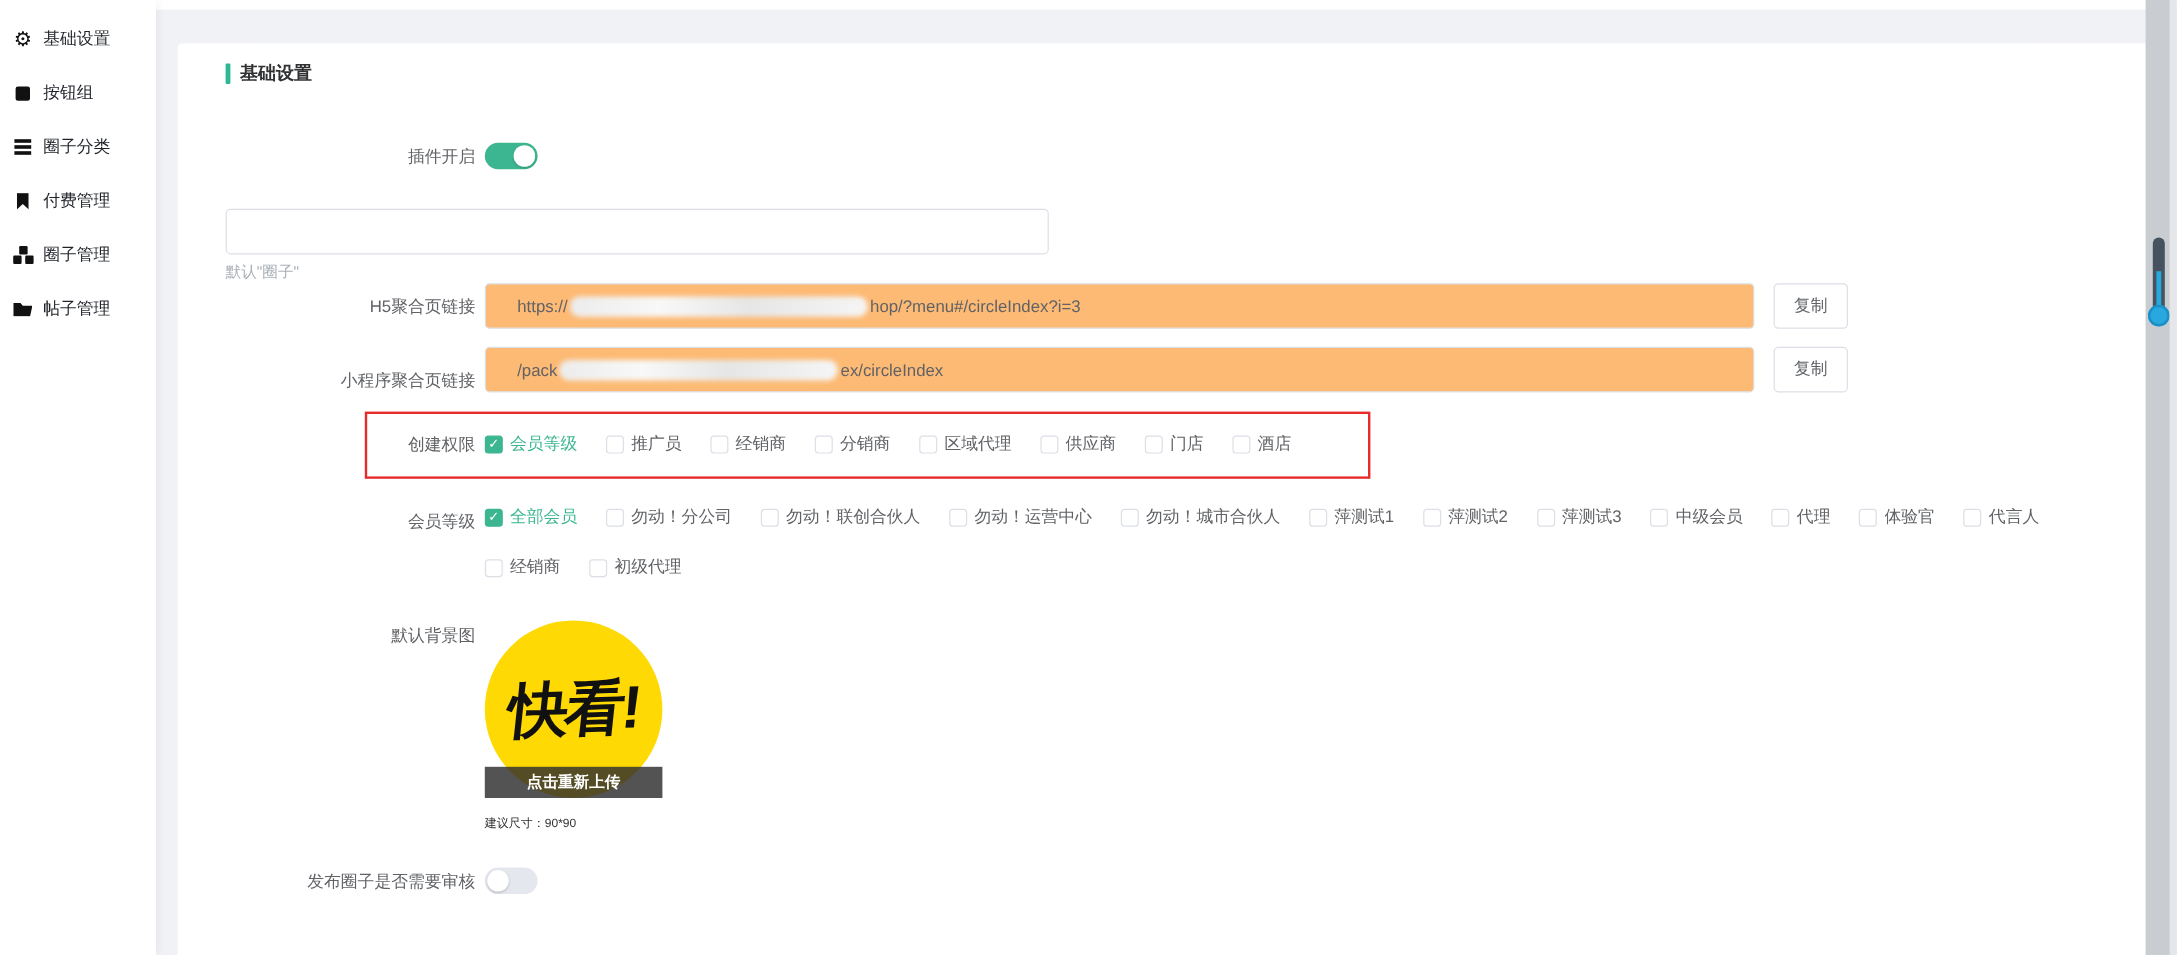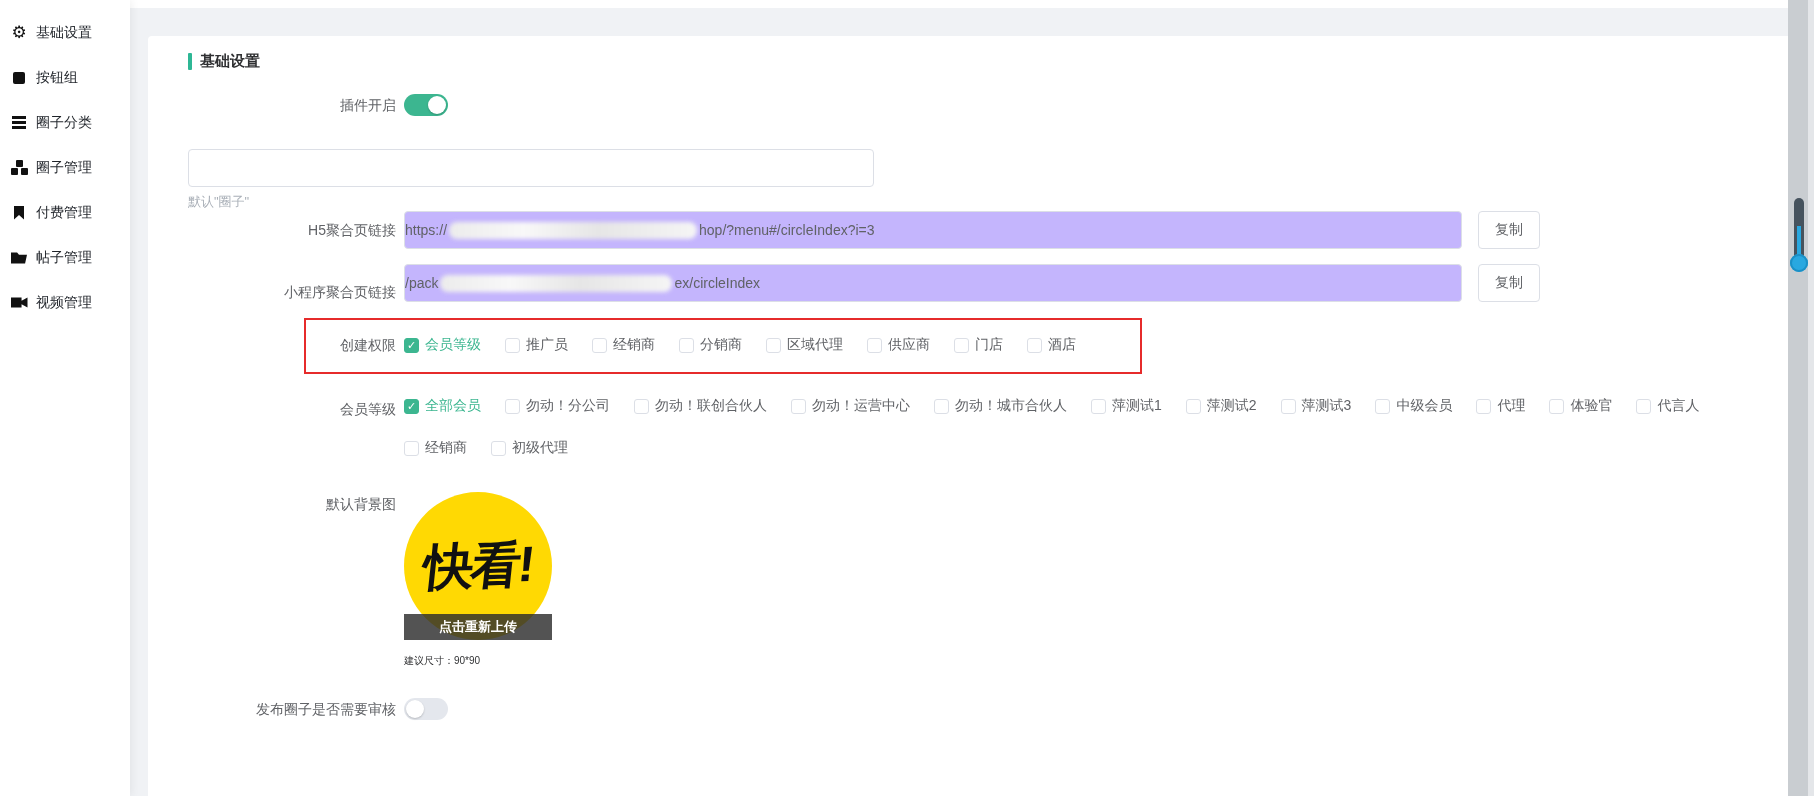--- a/index.html
+++ b/index.html
@@ -42,21 +42,21 @@
   .title-text { font-size:15px; font-weight:bold; color:#303133; }
 
   
   .form-row { display:flex; align-items:center; }
   .form-row.top-align { align-items:flex-start; }
   .form-label { width:208px; flex:0 0 208px; text-align:right; font-size:14px; color:#606266;
     line-height:20px; margin-right:8px; white-space:nowrap; }
   .top-align > .form-label { padding-top:10px; }
   .top-align.no-pad > .form-label { padding-top:2px; }
 
-  .row-toggle { margin-top:24px; }
+  .row-toggle { margin-top:49px; }
   .row-name { margin-top:33px; }
   .row-h5 { }
   .row-mini { margin-top:15px;align-items:flex-end; }
   .row-perm { margin-top:33px; position:relative; }
   .row-member { margin-top:42px; }
   .row-bg { margin-top:35px; }
   .row-audit { margin-top:30px; }
 
   
   .switch { width:44px; height:22px; border-radius:11px; background:#e4e7ed; position:relative;
@@ -66,22 +66,22 @@
   .switch[data-state="on"] { background:#3cb690; }
   .switch[data-state="on"]::after { left:24px; }
 
   
   .text-input { width:686px; height:38px; border:1px solid #dcdfe6; border-radius:4px;
     font-size:14px; color:#606266; padding:0 15px; outline:none;
     font-family:"Liberation Sans","DejaVu Sans",sans-serif; }
   .hint { margin-top:6px; font-size:13px; color:#aab0b8; }
 
   .link-input { width:1058px; height:38px; border:1px solid #dcdfe6; border-radius:4px;
-    display:flex; align-items:center; padding:0 0; font-size:14px; color:#606266;
-    white-space:nowrap; overflow:hidden; background:#c4b5fd; }
+    display:flex; align-items:center; padding:0 26px; font-size:14px; color:#606266;
+    white-space:nowrap; overflow:hidden; background:#fdba74; }
   .censor { display:inline-block; height:17px; border-radius:8px; margin:0 2px;
     background:linear-gradient(90deg,#ececec,#f8f8f8 30%,#e6e6e6 60%,#f5f5f5);
     filter:blur(2px); vertical-align:middle; }
   .censor.w1 { width:248px; }
   .censor.w2 { width:232px; }
   .copy-btn { margin-left:16px; width:62px; height:38px; border:1px solid #dcdfe6; border-radius:4px;
     background:#ffffff; color:#606266; font-size:14px; cursor:pointer; flex:0 0 62px;
     font-family:"Liberation Sans","DejaVu Sans",sans-serif; }
 
   
@@ -136,38 +136,34 @@
       <span class="side-icon square-icon"></span>
       <span class="side-label">按钮组</span>
     </div>
 
     <div class="side-item">
       <span class="side-icon list-icon"></span>
       <span class="side-label">圈子分类</span>
     </div>
 
     <div class="side-item">
+      <span class="side-icon bookmark-icon"></span>
+      <span class="side-label">付费管理</span>
+    </div>
+
+    <div class="side-item">
       <span class="side-icon cubes-icon"></span>
       <span class="side-label">圈子管理</span>
     </div>
 
     <div class="side-item">
-      <span class="side-icon bookmark-icon"></span>
-      <span class="side-label">付费管理</span>
-    </div>
-
-    <div class="side-item">
       <span class="side-icon folder-icon"></span>
       <span class="side-label">帖子管理</span>
     </div>
 
-    <div class="side-item">
-      <span class="side-icon video-icon"></span>
-      <span class="side-label">视频管理</span>
-    </div>
   </nav>
 
 <main class="card">
 
   <div class="section-title">
     <span class="title-bar"></span>
     <span class="title-text">基础设置</span>
   </div>
 
   <div class="form-row row-toggle">

